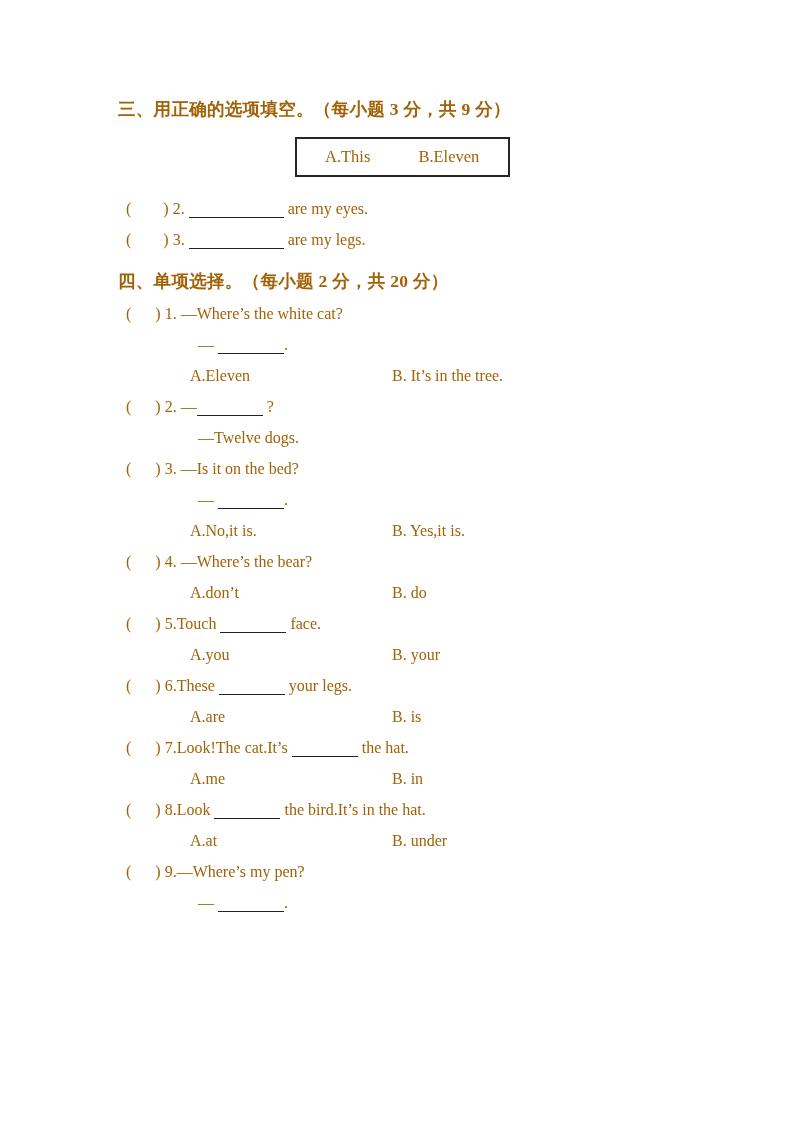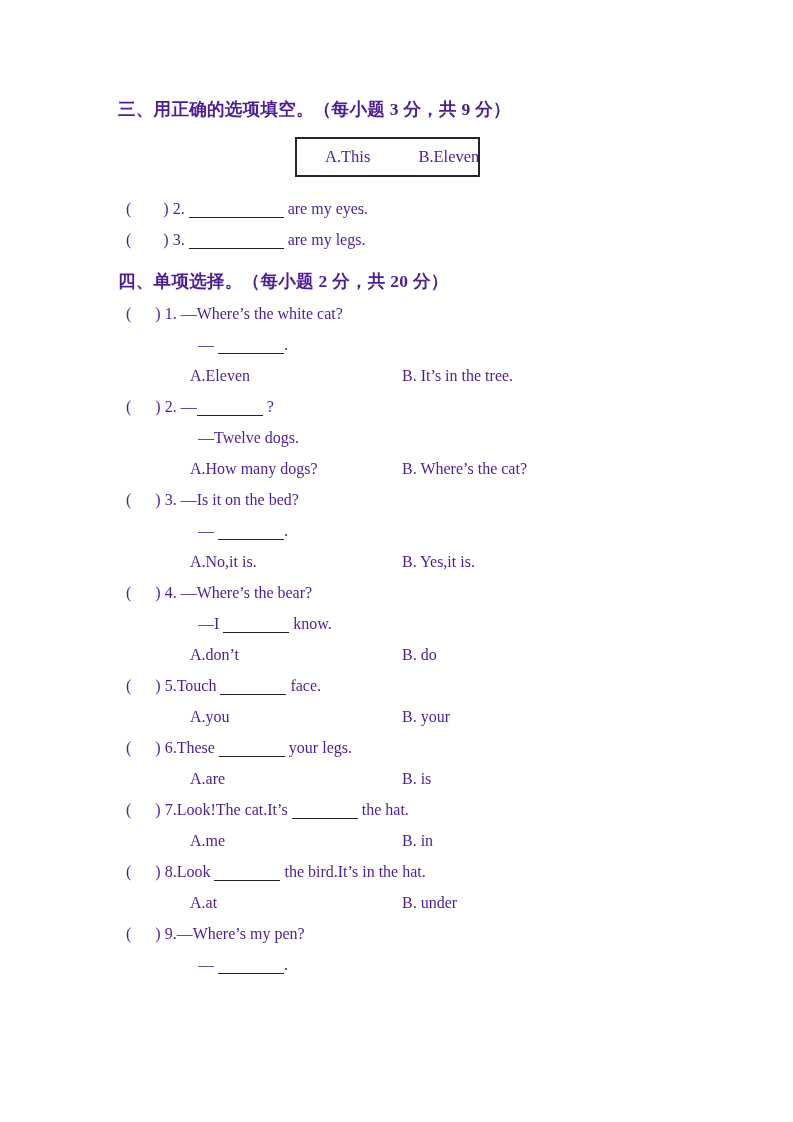--- a/index.html
+++ b/index.html
@@ -6,37 +6,37 @@
   body {
     width: 793px; height: 1122px;
     background: #ffffff;
     font-family: "Liberation Serif", "DejaVu Serif", serif;
   }
   .page {
     box-sizing: border-box;
     width: 793px; height: 1122px;
     padding: 97px 30px 16px 118px;
     background: #ffffff;
-    color: #4c1d95;
+    color: #a16207;
     font-size: 16px;
     overflow: hidden;
   }
   .heading {
     font-weight: 700;
     font-size: 17.5px;
     line-height: 24px;
     white-space: pre;
     margin: 0 0 16px 0;
     letter-spacing: 0.3px;
   }
   .heading.h4 { margin-top: 14px; margin-bottom: 5px; }
   .option-box {
     box-sizing: border-box;
     margin-left: 177px;
-    width: 185px; height: 40px;
+    width: 215px; height: 40px;
     border: 2px solid #262626;
     display: flex;
     align-items: center;
     padding-left: 28px;
     gap: 48px;
     margin-bottom: 16px;
     font-size: 16.5px;
     white-space: pre;
     font-family: Liberation Serif, serif;
   }
@@ -44,21 +44,21 @@
     display: block;
     height: 31px;
     line-height: 31px;
     white-space: pre;
     font-size: 16px;
   }
   .line.s3   { padding-left: 8px; }
   .line.stem { padding-left: 8px; }
   .line.answer { padding-left: 80px; }
   .line.options { position: relative; padding-left: 72px; }
-  .line.options .opt-b { position: absolute; left: 284px; top: 0; }
+  .line.options .opt-b { position: absolute; left: 274px; top: 0; }
   .blank {
     display: inline-block;
     height: 12px;
     border-bottom: 1.5px solid #222222;
     vertical-align: -4px;
   }
 </style>
 </head>
 <body>
 
@@ -76,26 +76,24 @@
     </div>
 
   <div class="heading h4">四、单项选择。（每小题 2 分，共 20 分）</div>
 
   <div id="s4-questions">
       <div class="line stem"><span>(      ) 1. —Where’s the white cat?</span></div>
       <div class="line answer"><span>— </span><span class="blank" style="width: 66px;"></span><span>.</span></div>
       <div class="line options"><span class="opt-a">A.Eleven</span><span class="opt-b">B. It’s in the tree.</span></div>
       <div class="line stem"><span>(      ) 2. —</span><span class="blank" style="width: 66px;"></span><span> ?</span></div>
       <div class="line answer"><span>—Twelve dogs.</span></div>
-      <div class="line options"><span class="opt-a">A.How many dogs?</span><span class="opt-b">B. Where’s the cat?</span></div>
       <div class="line stem"><span>(      ) 3. —Is it on the bed?</span></div>
       <div class="line answer"><span>— </span><span class="blank" style="width: 66px;"></span><span>.</span></div>
       <div class="line options"><span class="opt-a">A.No,it is.</span><span class="opt-b">B. Yes,it is.</span></div>
       <div class="line stem"><span>(      ) 4. —Where’s the bear?</span></div>
-      <div class="line answer"><span>—I </span><span class="blank" style="width: 66px;"></span><span> know.</span></div>
       <div class="line options"><span class="opt-a">A.don’t</span><span class="opt-b">B. do</span></div>
       <div class="line stem"><span>(      ) 5.Touch </span><span class="blank" style="width: 66px;"></span><span> face.</span></div>
       <div class="line options"><span class="opt-a">A.you</span><span class="opt-b">B. your</span></div>
       <div class="line stem"><span>(      ) 6.These </span><span class="blank" style="width: 66px;"></span><span> your legs.</span></div>
       <div class="line options"><span class="opt-a">A.are</span><span class="opt-b">B. is</span></div>
       <div class="line stem"><span>(      ) 7.Look!The cat.It’s </span><span class="blank" style="width: 66px;"></span><span> the hat.</span></div>
       <div class="line options"><span class="opt-a">A.me</span><span class="opt-b">B. in</span></div>
       <div class="line stem"><span>(      ) 8.Look </span><span class="blank" style="width: 66px;"></span><span> the bird.It’s in the hat.</span></div>
       <div class="line options"><span class="opt-a">A.at</span><span class="opt-b">B. under</span></div>
       <div class="line stem"><span>(      ) 9.—Where’s my pen?</span></div>

